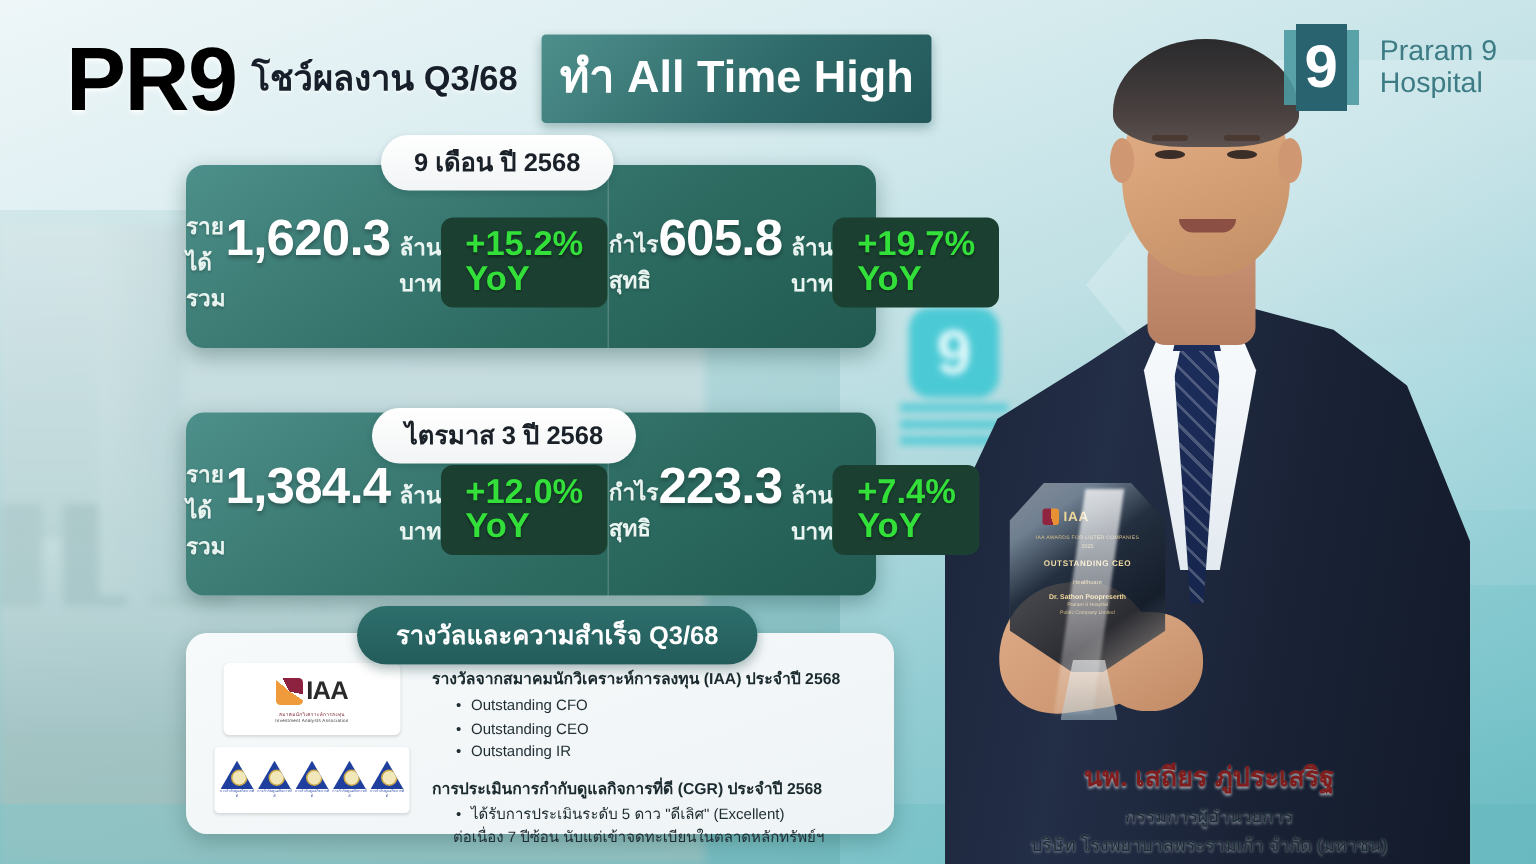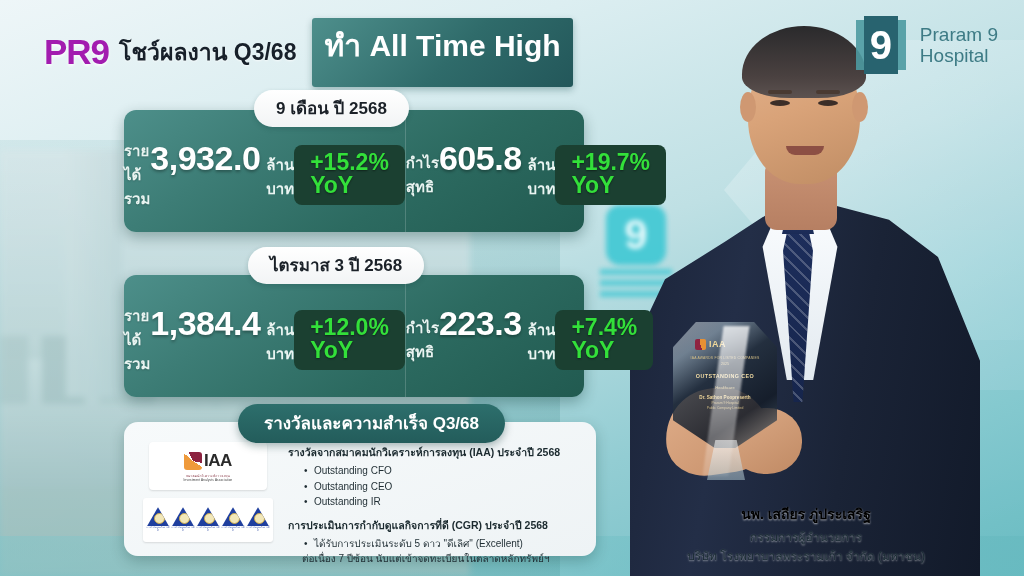--- a/index.html
+++ b/index.html
@@ -192,32 +192,32 @@
     background:linear-gradient(180deg,rgba(255,255,255,.55),rgba(170,195,205,.55));
     clip-path:polygon(22% 0,78% 0,100% 100%,0 100%);
   }
 
   
   .headline{
     position:absolute; left:44px; top:24px; height:56px;
     display:flex; align-items:center; gap:10px;
   }
   .h-pr9{
-    font-size:35px; font-weight:bold; color:#a21caf; letter-spacing:-1px;
+    font-size:60px; font-weight:bold; color:#000000; letter-spacing:-1px;
     text-shadow:0 2px 3px rgba(255,255,255,.8);
   }
   .h-thai{
     font-size:23px; font-weight:bold; color:#17202a; letter-spacing:0;
     text-shadow:0 1px 2px rgba(255,255,255,.7);
   }
   .h-box{
     margin-left:6px;
     background:linear-gradient(135deg,#4e8f8c 0%,#2f6b6a 55%,#23575a 100%);
     color:#ffffff; font-size:30px; font-weight:bold;
-    padding:4px 12px 18px; border-radius:3px;
+    padding:4px 12px 8px; border-radius:3px;
     box-shadow:0 3px 7px rgba(0,60,60,.3);
   }
 
   
   .logo{ position:absolute; right:26px; top:16px; display:flex; align-items:center; gap:10px; }
   .logo .mark{ position:relative; width:58px; height:58px; }
   .logo .mark .outer{
     position:absolute; left:4px; top:4px; width:50px; height:50px;
     background:#4d9aa1; opacity:.9;
   }
@@ -323,21 +323,21 @@
   .aw-h{ font-size:10.5px; font-weight:bold; color:#1b2a2f; margin-bottom:2px; }
   .aw-h2{ font-size:10.5px; font-weight:bold; color:#1b2a2f; margin:7px 0 2px; }
   .aw-li{ font-size:10px; color:#1f2d33; margin-left:16px; line-height:1.55; }
   .aw-li .b{ display:inline-block; width:10px; }
   .aw-cont{ font-size:10px; color:#1f2d33; margin-left:14px; line-height:1.5; }
 
   
   .caption{
     position:absolute; left:604px; top:503px; width:404px; text-align:center; z-index:6;
   }
-  .cap-name{ font-size:14px; font-weight:bold; color:#000000; text-shadow:0 1px 2px rgba(255,255,255,.65); }
+  .cap-name{ font-size:18px; font-weight:bold; color:#7f1d1d; text-shadow:0 1px 2px rgba(255,255,255,.65); }
   .cap-role{ font-size:12px; color:#1a2b34; margin-top:2px; text-shadow:0 1px 2px rgba(255,255,255,.6); }
   .cap-org{ font-size:12px; color:#1a2b34; text-shadow:0 1px 2px rgba(255,255,255,.6); }
 </style>
 </head>
 <body>
 
 <div id="stage">
 
   <div class="bg-base"></div>
   <div class="bg-photo">
@@ -412,36 +412,36 @@
       <div class="l1">Praram 9</div>
       <div class="l2">Hospital</div>
     </span>
   </div>
 
   <div class="pill" style="left:254px;top:90px;">9 เดือน ปี 2568</div>
   <div class="card" style="left:124px;top:110px;width:460px;height:122px;">
     <div class="half">
       <div class="metric-label">รายได้รวม</div>
       <div class="metric-row">
-        <span class="metric-value">3,932.0</span>
+        <span class="metric-value">1,620.3</span>
         <span class="metric-unit">ล้านบาท</span>
       </div>
       <div class="yoy">+15.2% YoY</div>
     </div>
     <div class="half">
       <div class="metric-label">กำไรสุทธิ</div>
       <div class="metric-row">
         <span class="metric-value">605.8</span>
         <span class="metric-unit">ล้านบาท</span>
       </div>
       <div class="yoy">+19.7% YoY</div>
     </div>
   </div>
 
-  <div class="pill" style="left:248px;top:247px;">ไตรมาส 3 ปี 2568</div>
+  <div class="pill" style="left:248px;top:272px;">ไตรมาส 3 ปี 2568</div>
   <div class="card" style="left:124px;top:275px;width:460px;height:122px;">
     <div class="half">
       <div class="metric-label">รายได้รวม</div>
       <div class="metric-row">
         <span class="metric-value">1,384.4</span>
         <span class="metric-unit">ล้านบาท</span>
       </div>
       <div class="yoy">+12.0% YoY</div>
     </div>
     <div class="half">

